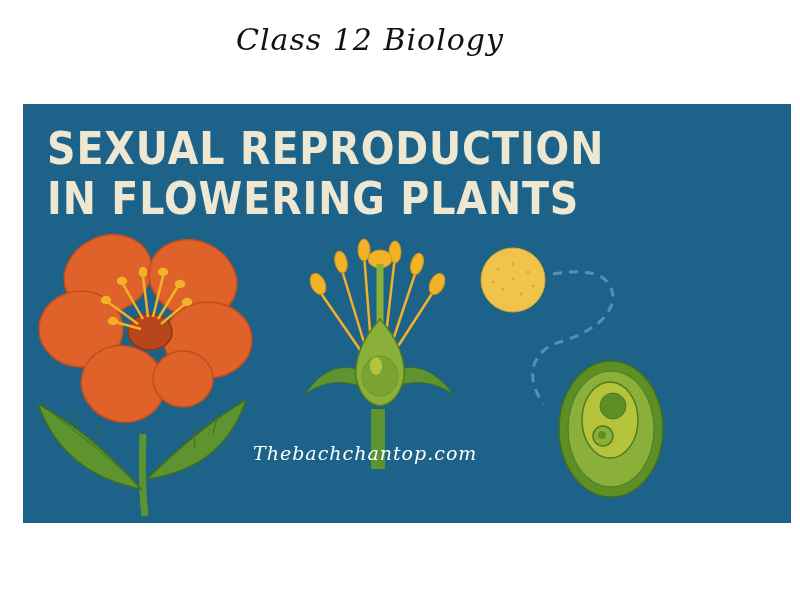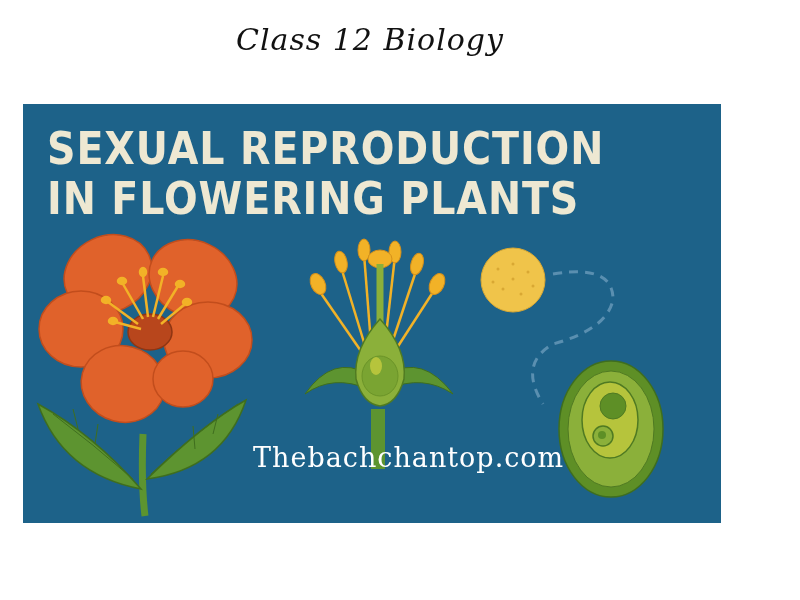--- a/index.html
+++ b/index.html
@@ -1,21 +1,21 @@
 <!DOCTYPE html>
 <html><head>
 <meta charset="utf-8">
 <style>
   html,body{margin:0;padding:0;}
   body{width:800px;height:600px;background:#ffffff;position:relative;overflow:hidden;font-family:"DejaVu Sans",sans-serif;}
   .page-heading{position:absolute;left:0;width:740px;top:22px;text-align:center;font-family:"DejaVu Serif",serif;font-style:italic;font-size:30px;color:#111;letter-spacing:1px;}
-  .banner{position:absolute;left:23px;top:104px;width:698px;height:419px;background:#1d6289;overflow:hidden;}
+  .banner{position:absolute;left:23px;top:104px;width:768px;height:419px;background:#1d6289;overflow:hidden;}
   .banner-title{position:absolute;left:24px;top:20px;margin:0;font-family:"DejaVu Sans",sans-serif;font-weight:bold;color:#eee8d2;font-size:44px;line-height:50px;letter-spacing:1px;transform:scaleX(0.9);transform-origin:left top;}
   .banner-title span{display:block;}
-  .watermark{position:absolute;left:230px;top:338px;font-family:"DejaVu Serif",serif;color:#ffffff;font-size:27px;letter-spacing:1px;}
+  .watermark{position:absolute;left:230px;top:338px;font-family:"DejaVu Serif",serif;font-style:italic;color:#ffffff;font-size:19px;letter-spacing:1px;}
   svg{position:absolute;left:0;top:0;}
 </style>
 </head>
 <body>
 
 <div class="page-heading">Class 12 Biology</div>
 
 <div class="banner">
   <h1 class="banner-title">
     <span>SEXUAL REPRODUCTION</span>

